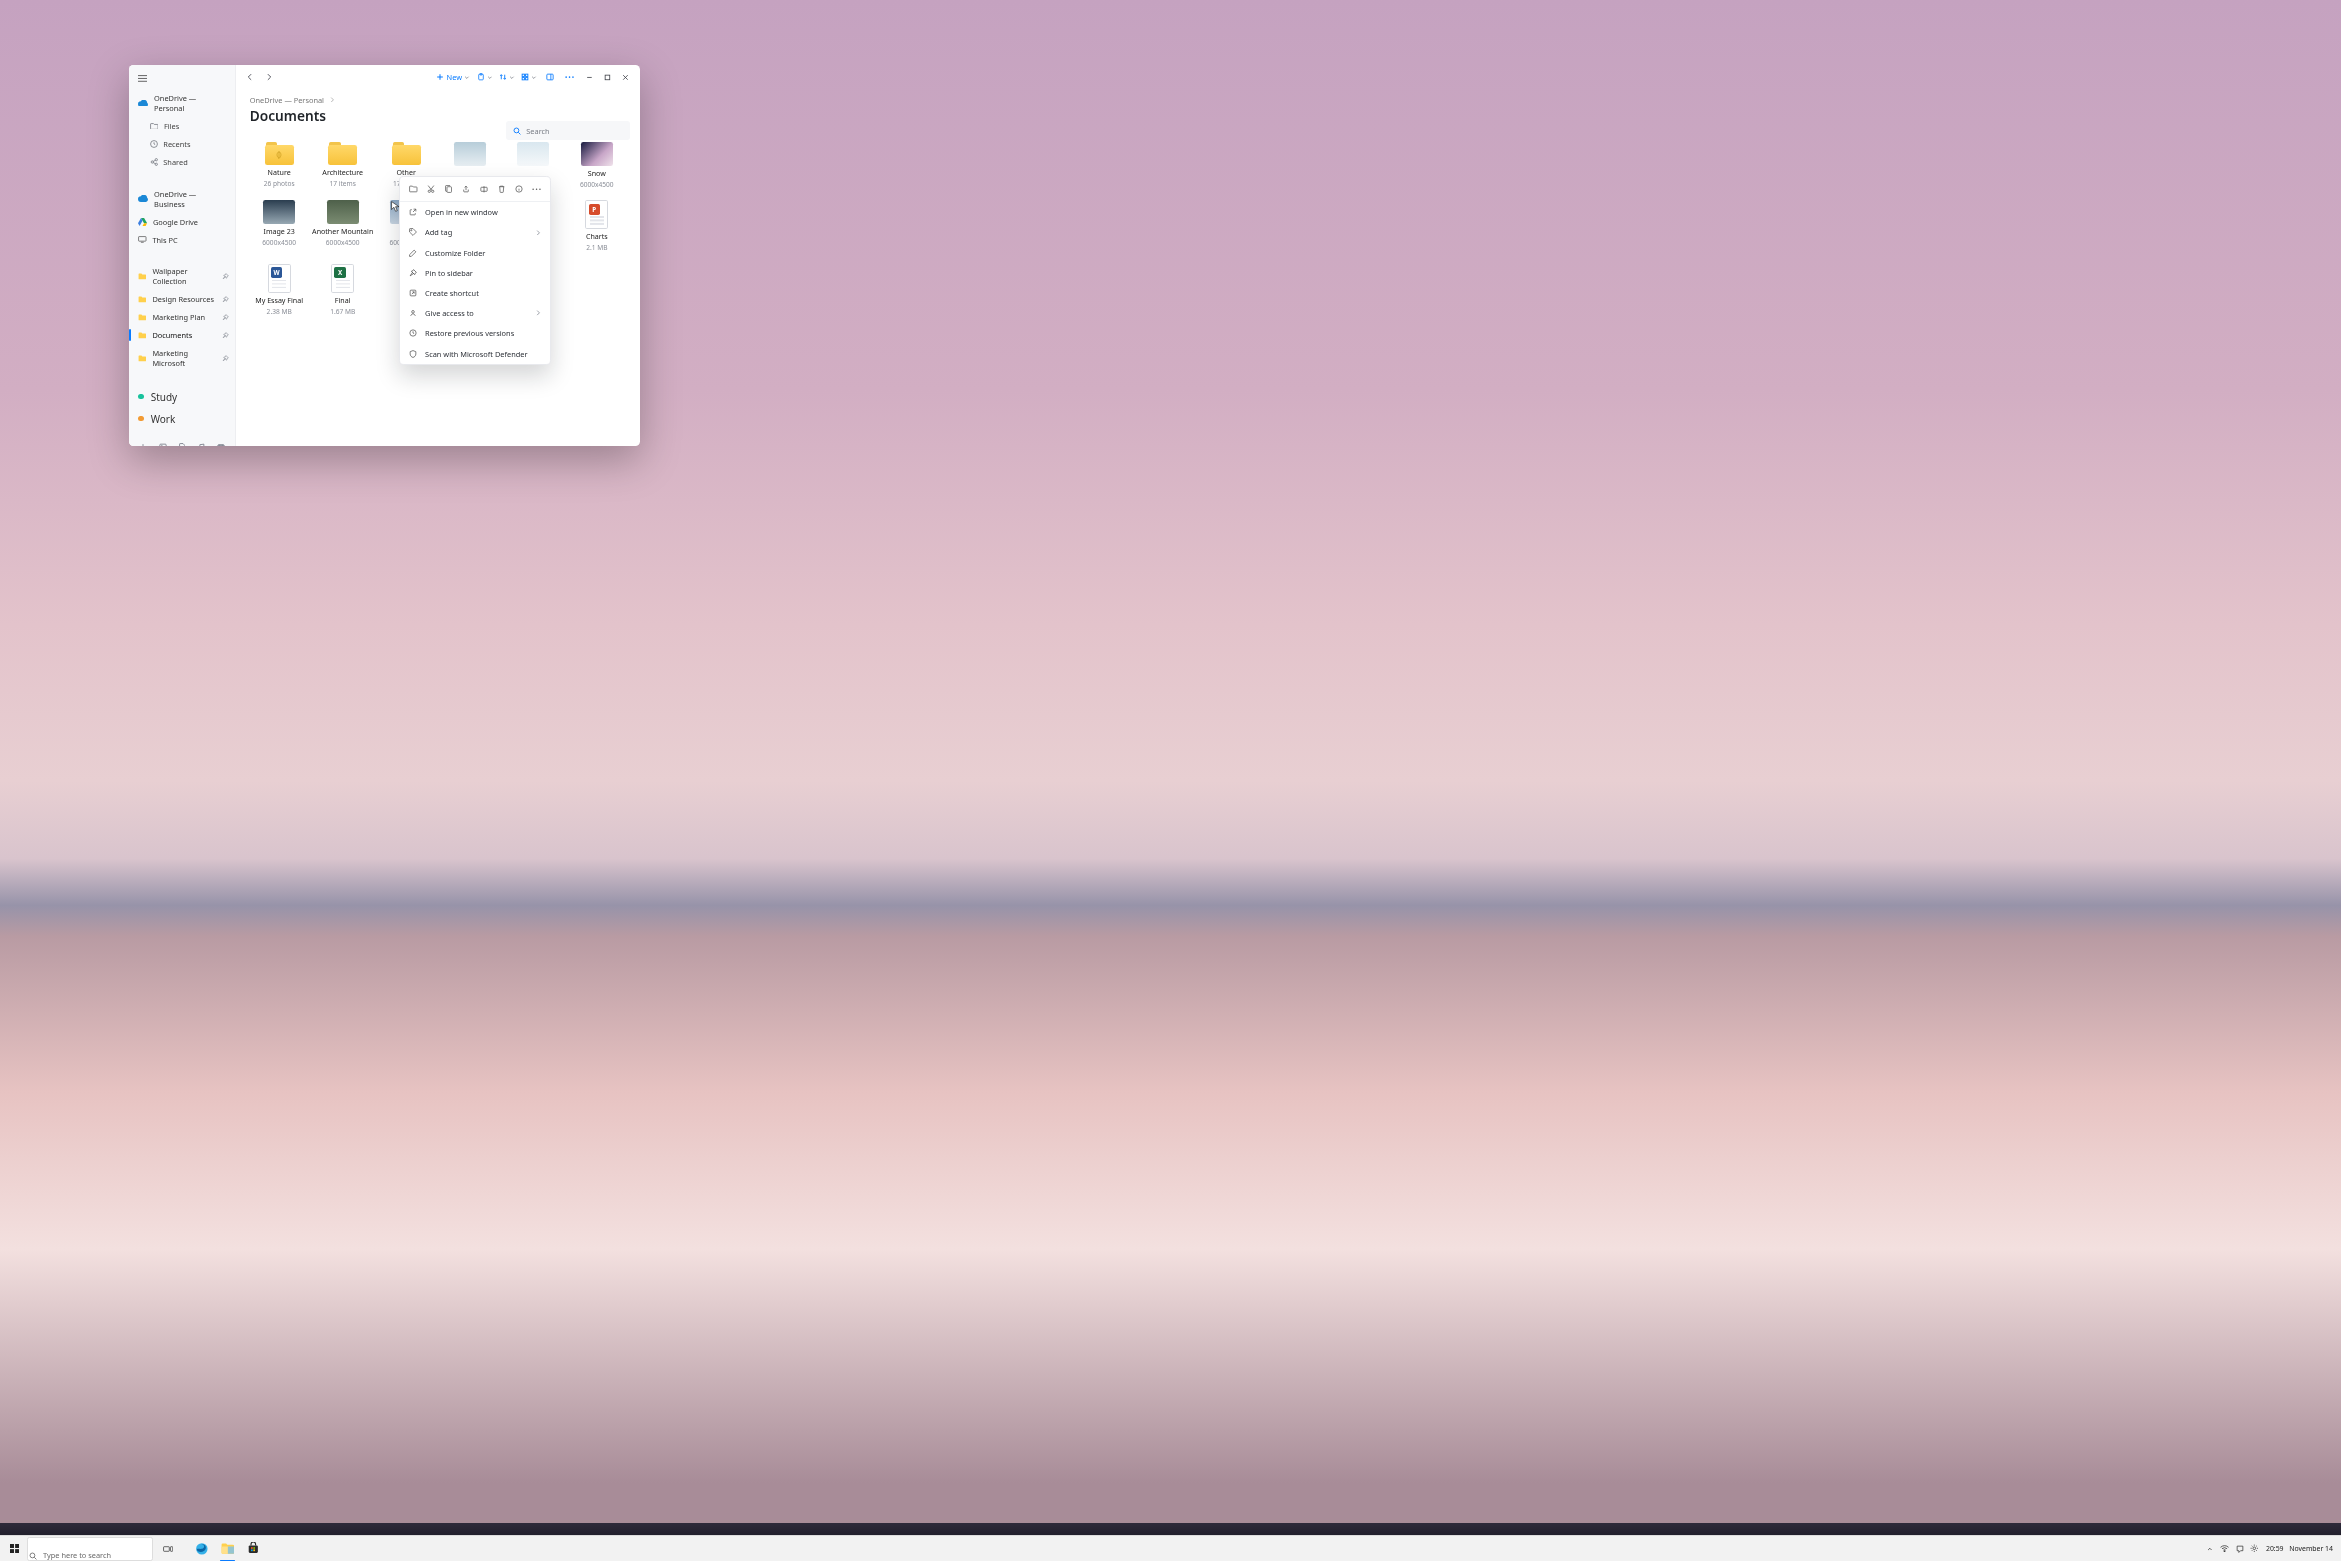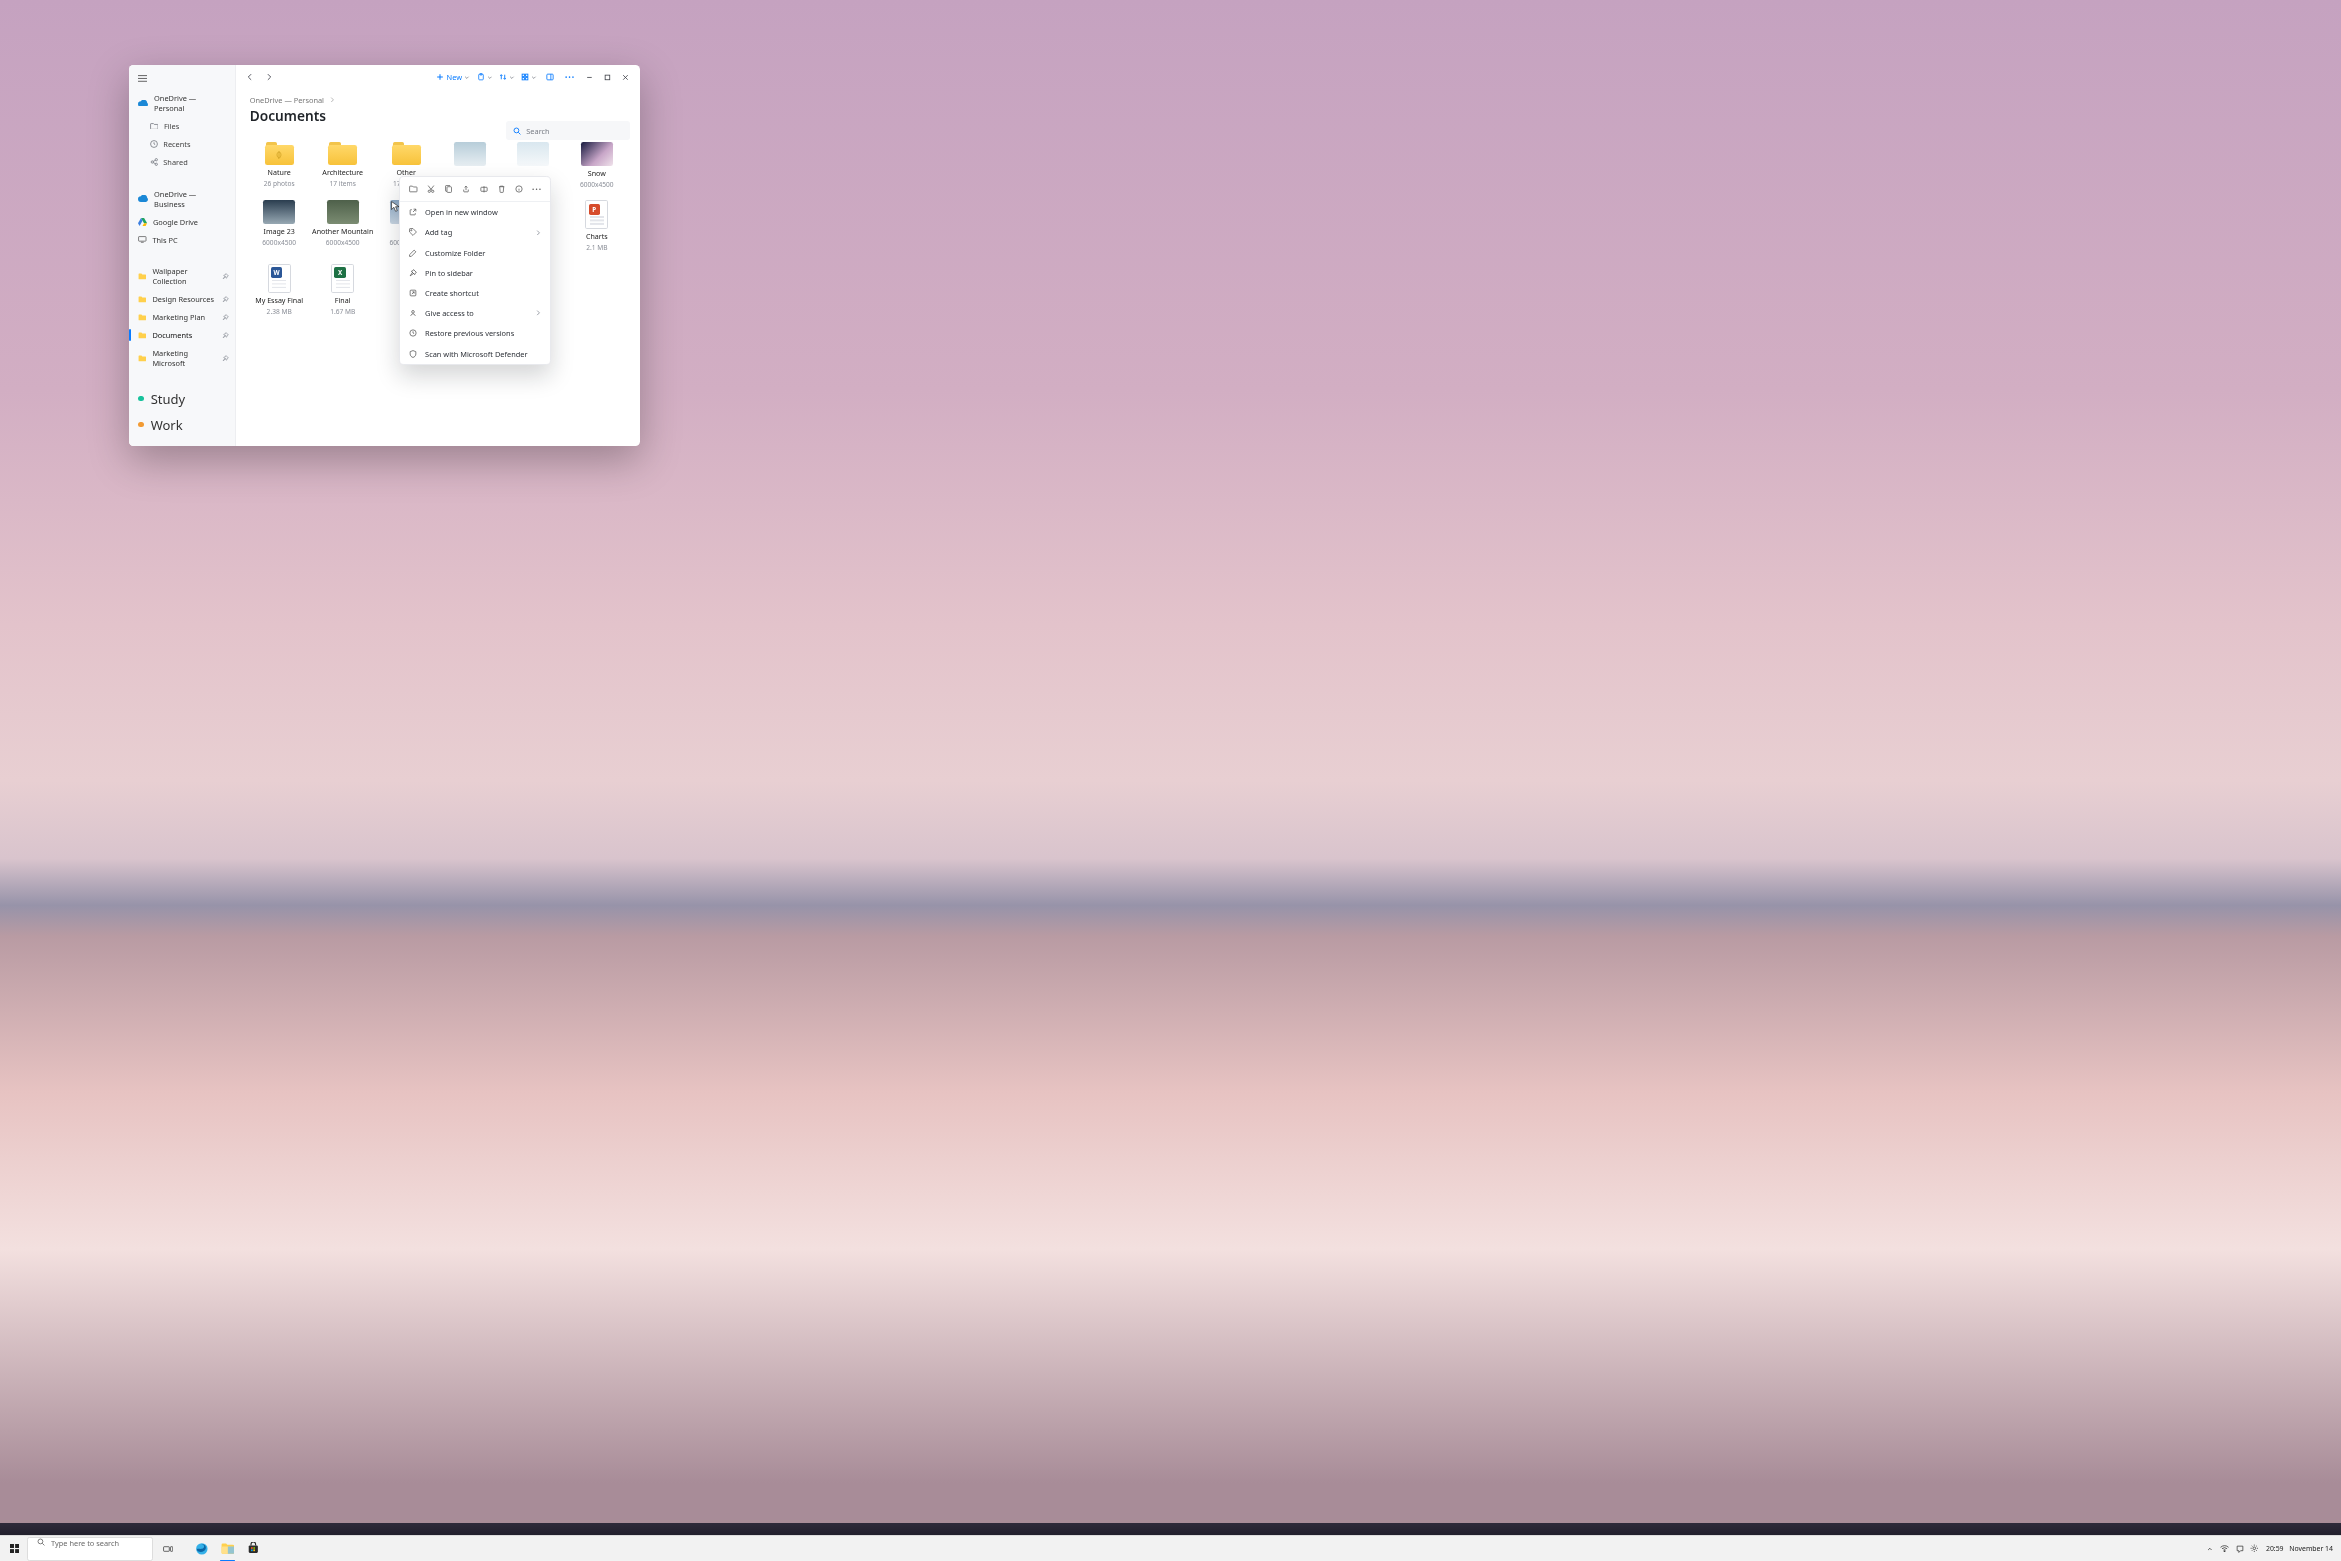--- a/index.html
+++ b/index.html
@@ -20,22 +20,22 @@
 
   
   .taskbar {
     position:absolute; left:0; right:0; bottom:0; height:26px;
     background:#f2f2f2; border-top:0.6px solid #dcdcdc;
     display:flex; align-items:center; padding:0 4.6px; gap:3.4px;
     z-index:100;
   }
   .tb-start { width:19.4px;height:19.4px;display:flex;align-items:center;justify-content:center;border-radius:2.3px; }
   .tb-search {
-    display:flex;align-items:flex-start;gap:5.7px;background:#fff;border:0.6px solid #ddd;border-radius:2.3px;
-    height:24px;width:126px;padding:0 9px;color:#6a6a6a;font-size:7.4px;
+    display:flex;align-items:flex-end;gap:5.7px;background:#fff;border:0.6px solid #ddd;border-radius:2.3px;
+    height:24px;width:126px;padding:0 1px;color:#6a6a6a;font-size:7.4px;
   }
   .tb-btn { width:22px;height:22px;display:flex;align-items:center;justify-content:center;border-radius:2.3px; }
   .tb-sep{width:5.7px;}
   .tb-spacer{flex:1;}
   .tb-tray{display:flex;align-items:center;gap:6.9px;color:#333;font-size:6.9px;}
   .tb-time{display:flex;flex-direction:row;align-items:flex-start;gap:5.7px;font-size:6.9px;color:#222;padding-right:3.4px;}
 
   
   .window {
     position:absolute; left:129px; top:65px; width:511px; height:381px;
@@ -49,21 +49,21 @@
   .sb-item, .sb-sub, .sb-pin {
     display:flex;align-items:center;gap:5.7px;padding:4px 9.1px;font-size:7.4px;color:#333;cursor:default;
   }
   .sb-item svg,.sb-sub svg,.sb-pin svg{flex-shrink:0;}
   .sb-sub { padding-left:20.6px; color:#444;}
   .sb-divider { height:0.6px;background:#e6e8ec;margin:3.4px 8px; }
   .sb-pin { justify-content:space-between; padding-right:5.7px;}
   .sb-pin .pin-ic{margin-left:auto;color:#8b8f98;}
   .sb-pin.active{position:relative;color:#111;}
   .sb-pin.active::before{content:"";position:absolute;left:0;top:3.4px;bottom:3.4px;width:1.7px;background:#0a7cff;border-radius:1.1px;}
-  .sb-tag{display:flex;align-items:center;gap:6.9px;padding:4px 9.1px;font-size:13px;color:#333;}
+  .sb-tag{display:flex;align-items:center;gap:6.9px;padding:4px 9.1px;font-size:10px;color:#333;}
   .dot{width:5.7px;height:5.7px;border-radius:50%;}
   .sb-bottom{margin-top:auto;display:flex;justify-content:space-around;padding:5.7px 4.6px;color:#6f7480;}
   .sb-bottom .ic{width:17px;height:17px;display:flex;align-items:center;justify-content:center;border-radius:2.3px;}
 
   
   .main{flex:1;display:flex;flex-direction:column;border-left:0.6px solid #edeef1;}
   .toolbar{height:25px;display:flex;align-items:center;padding:0 5.7px;gap:2.3px;}
   .tbtn{height:18.3px;min-width:17px;padding:0 2.3px;display:flex;align-items:center;justify-content:center;border-radius:2.3px;color:#4a4d55;cursor:default;}
   .tbtn.blue{color:#0a7cff;}
   .tbtn .lbl{font-size:7.4px;margin:0 2.3px;}

